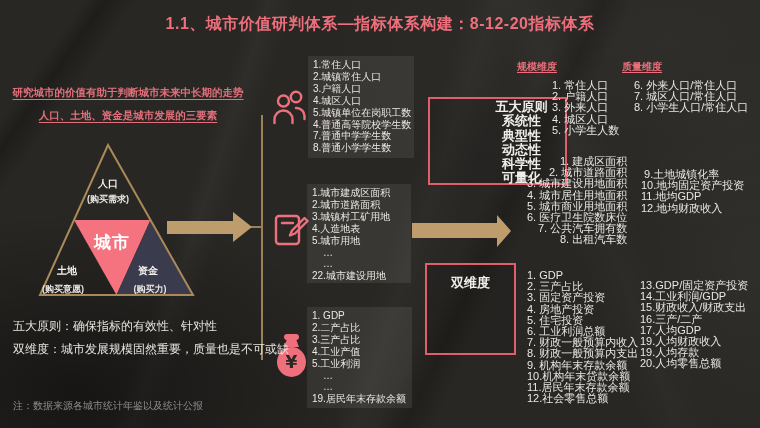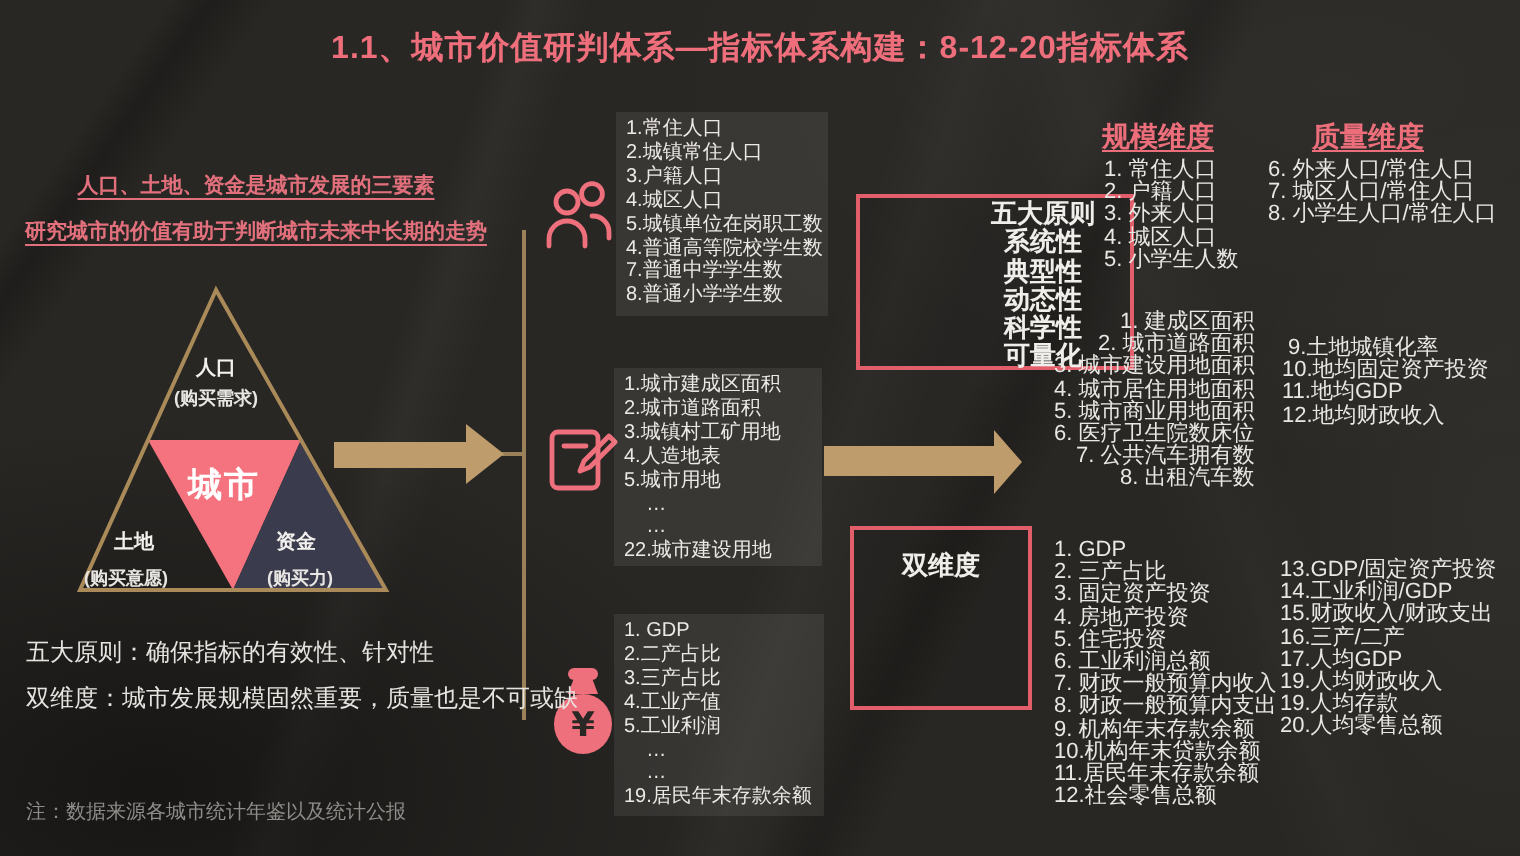--- a/index.html
+++ b/index.html
@@ -48,37 +48,37 @@
   }
   .icon-wrap{position:absolute;z-index:2;}
   .red-box{
     position:absolute;border:2px solid #e25e6b;color:#f0eeea;
     font-weight:bold;font-size:13px;text-align:center;z-index:2;background:rgba(0,0,0,0.08);
   }
   .principles-box{left:428px;top:97px;width:87px;height:83px;line-height:14.3px;padding-top:1px;padding-left:48px;}
   .dims-box{left:425px;top:263px;width:87px;height:79px;padding-top:9px;}
   .dims-box .li{margin-top:12px;}
   .col-header{
-    position:absolute;width:90px;text-align:right;top:60px;
-    color:#ed6e7b;font-size:14px;font-weight:bold;z-index:3;
+    position:absolute;width:90px;text-align:left;top:60px;
+    color:#ed6e7b;font-size:10px;font-weight:bold;z-index:3;
     text-decoration:underline;text-underline-offset:2px;
   }
   .m-list{position:absolute;font-size:11px;line-height:11.2px;color:#e9e7e3;white-space:pre;z-index:3;}
   .ic{stroke:#ee707c;fill:none;stroke-width:2.4;stroke-linecap:round;stroke-linejoin:round;}
 </style>
 </head>
 <body>
 
 <div class="slide">
 
   <div class="title">1.1、城市价值研判体系—指标体系构建：8-12-20指标体系</div>
 
   <div class="premise">
+    <div class="premise-line">研究城市的价值有助于判断城市未来中长期的走势</div>
     <div class="premise-line">人口、土地、资金是城市发展的三要素</div>
-    <div class="premise-line">研究城市的价值有助于判断城市未来中长期的走势</div>
   </div>
 
   <svg class="triangle-svg" width="166" height="158" viewBox="0 0 166 158">
     <polygon class="tri-pink" points="41,78 117.5,78 83.5,153"></polygon>
     <polygon class="tri-navy" points="117.5,78 83.5,153 160,153"></polygon>
     <polygon class="tri-outer" points="75,3 7,153 160,153"></polygon>
   </svg>
   <div class="tri-label" style="left:88px;top:177px;width:40px;">人口</div>
   <div class="tri-sub" style="left:73px;top:193px;width:70px;">(购买需求)</div>
   <div class="tri-center-label" style="left:82px;top:231px;width:60px;">城市</div>

